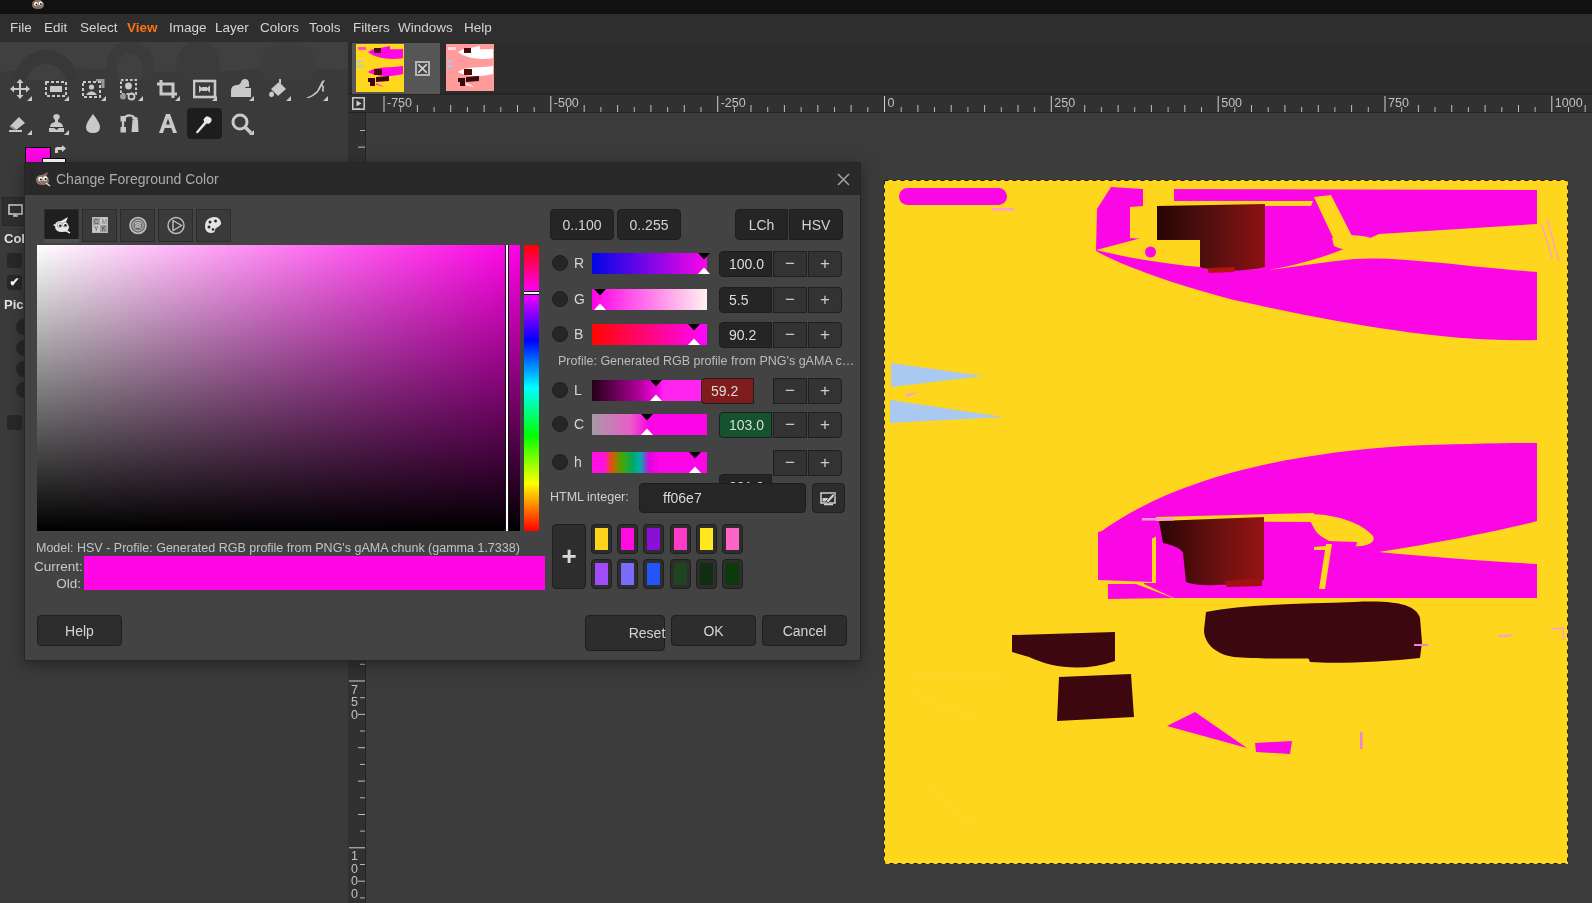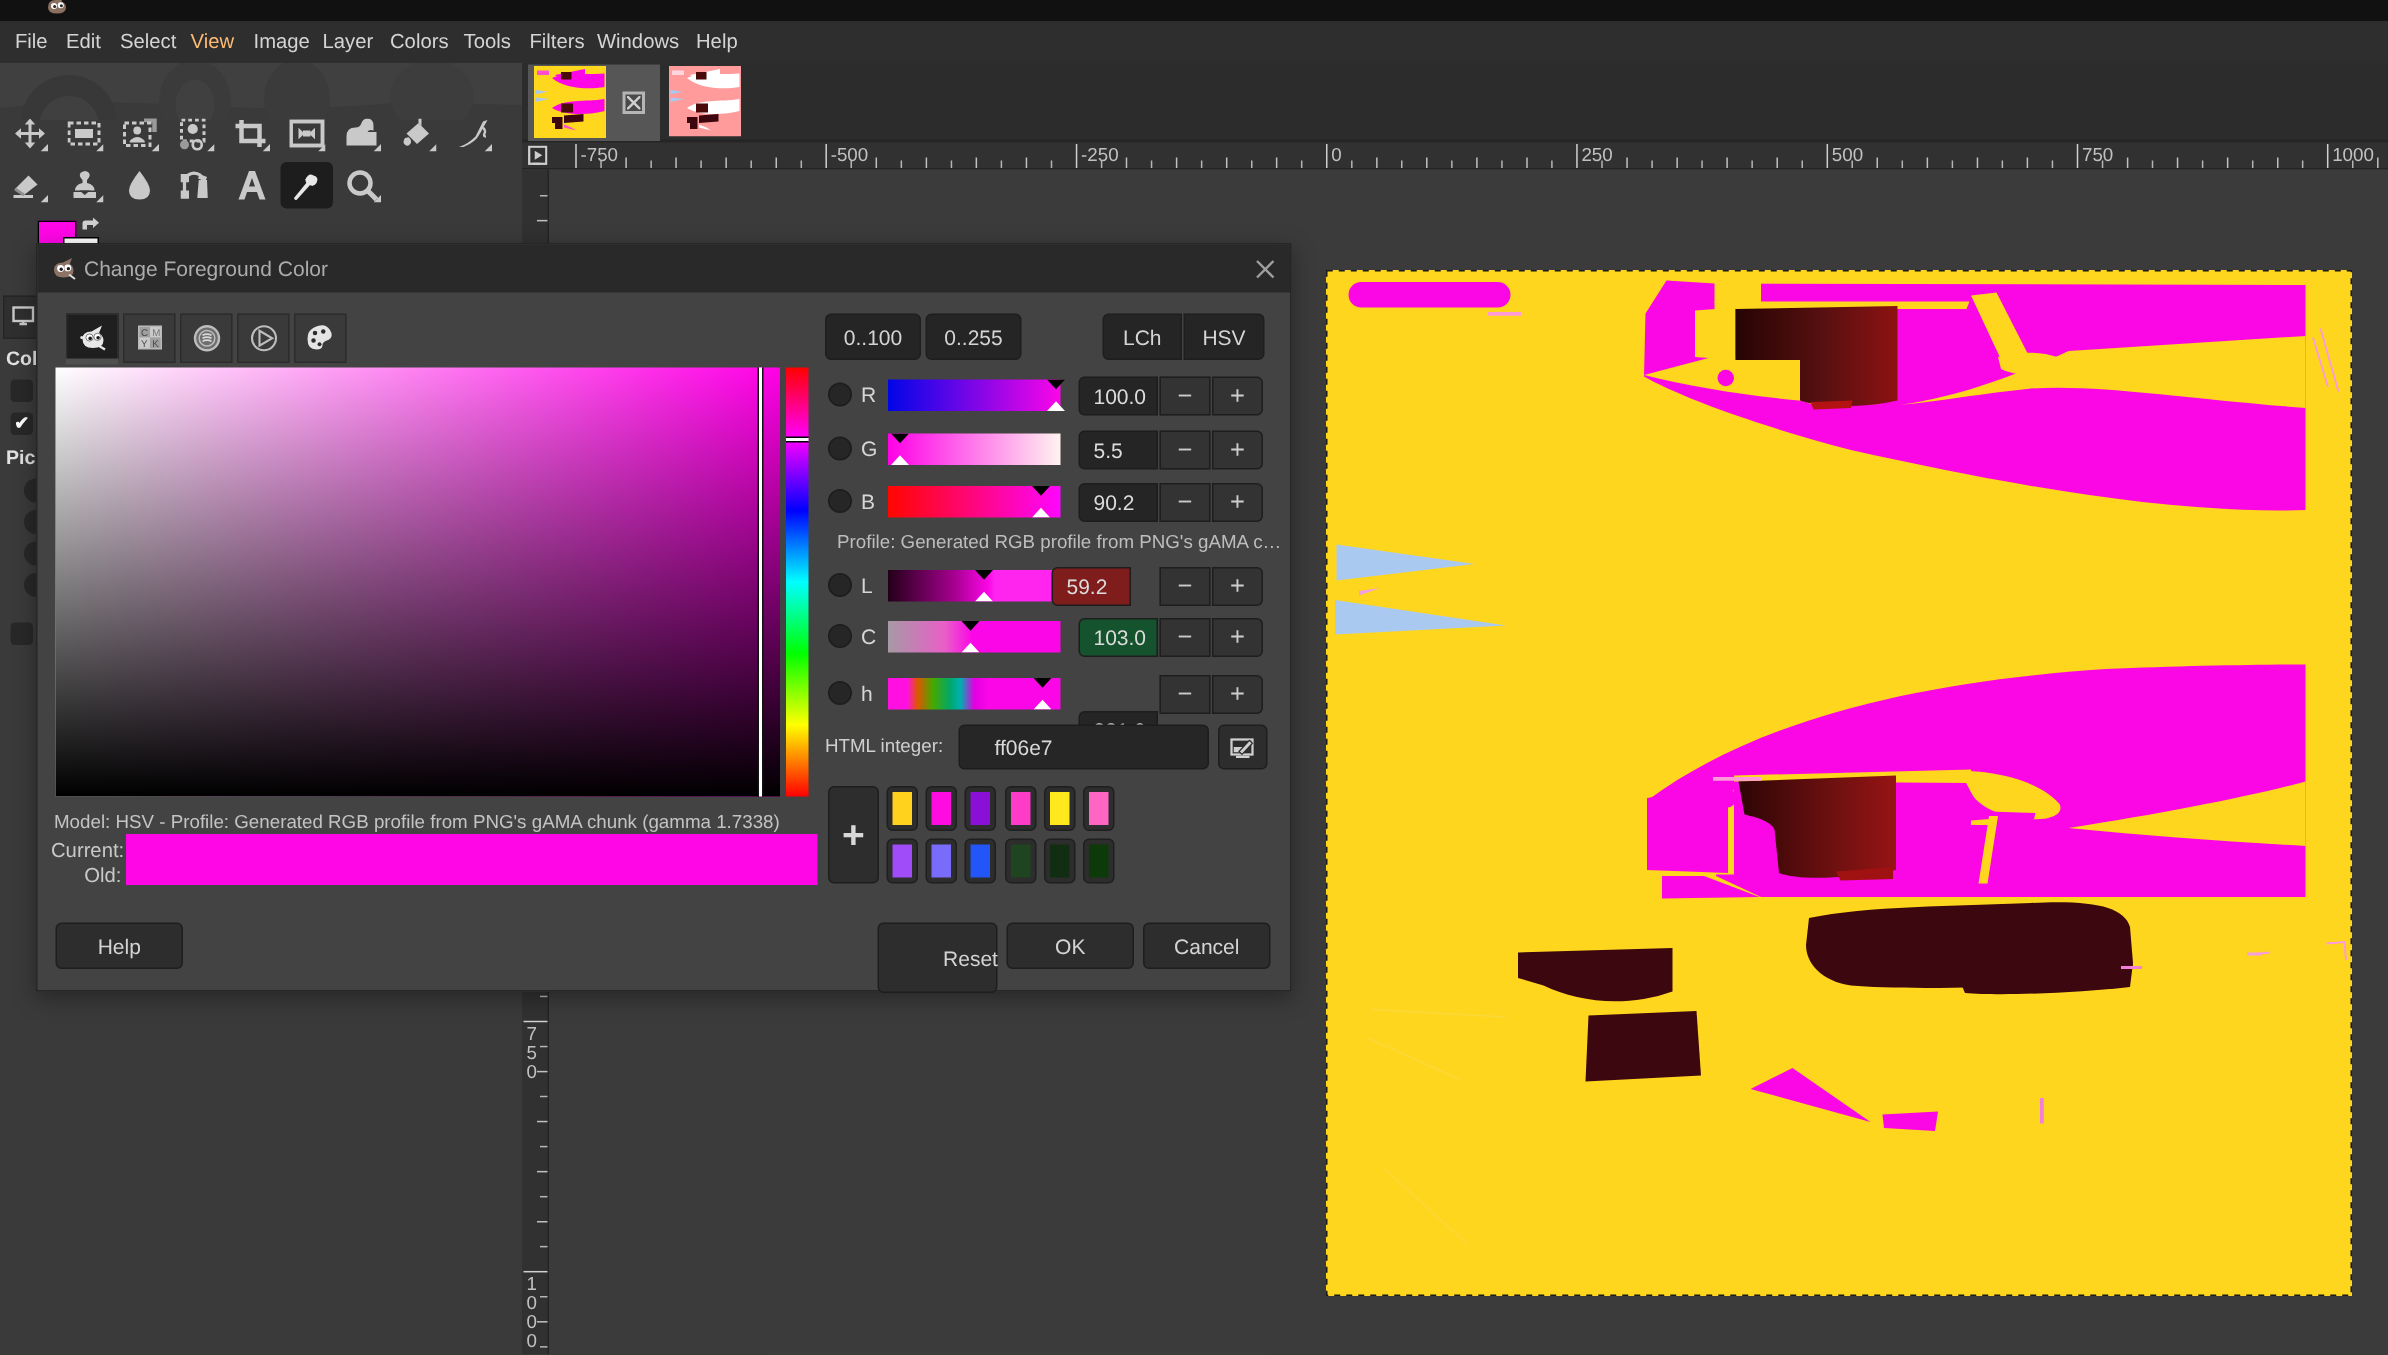--- a/index.html
+++ b/index.html
@@ -19,21 +19,21 @@
         <circle cx="6.4" cy="8.4" r="1" fill="#222"></circle>
         <circle cx="10.9" cy="7.9" r="1" fill="#222"></circle>
       </svg>
   </div>
 </div>
 
 <div class="abs" style="left:0;top:14px;width:1592px;height:28px;background:#2e2e2e;">
 <div class="abs" style="left:10px;top:6px;font-size:13.5px;color:#d4d4d4;">File</div>
 <div class="abs" style="left:44px;top:6px;font-size:13.5px;color:#d4d4d4;">Edit</div>
 <div class="abs" style="left:80px;top:6px;font-size:13.5px;color:#d4d4d4;">Select</div>
-<div class="abs" style="left:127px;top:6px;font-size:13.5px;color:#fdba74;">View</div>
+<div class="abs" style="left:127px;top:6px;font-size:13.5px;color:#f97316;font-weight:bold;">View</div>
 <div class="abs" style="left:169px;top:6px;font-size:13.5px;color:#d4d4d4;">Image</div>
 <div class="abs" style="left:215px;top:6px;font-size:13.5px;color:#d4d4d4;">Layer</div>
 <div class="abs" style="left:260px;top:6px;font-size:13.5px;color:#d4d4d4;">Colors</div>
 <div class="abs" style="left:309px;top:6px;font-size:13.5px;color:#d4d4d4;">Tools</div>
 <div class="abs" style="left:353px;top:6px;font-size:13.5px;color:#d4d4d4;">Filters</div>
 <div class="abs" style="left:398px;top:6px;font-size:13.5px;color:#d4d4d4;">Windows</div>
 <div class="abs" style="left:464px;top:6px;font-size:13.5px;color:#d4d4d4;">Help</div>
 </div>
 <div class="abs" style="left:0;top:42px;width:348px;height:861px;background:#3a3a3a;overflow:hidden;">
 <svg class="abs" style="left:0;top:0;" width="348" height="38" viewBox="0 0 348 38">
@@ -575,15 +575,15 @@
 <div class="abs" style="left:645px;top:396px;width:21px;height:30px;background:#2d2d2d;border:1px solid #1f1f1f;border-radius:4px;">
       <div class="abs" style="left:3px;top:3px;width:13px;height:22px;background:#1e4420;"></div>
     </div>
 <div class="abs" style="left:671px;top:396px;width:21px;height:30px;background:#2d2d2d;border:1px solid #1f1f1f;border-radius:4px;">
       <div class="abs" style="left:3px;top:3px;width:13px;height:22px;background:#122e12;"></div>
     </div>
 <div class="abs" style="left:697px;top:396px;width:21px;height:30px;background:#2d2d2d;border:1px solid #1f1f1f;border-radius:4px;">
       <div class="abs" style="left:3px;top:3px;width:13px;height:22px;background:#0c3a08;"></div>
     </div>
 <div class="btn" style="left:12px;top:452px;width:85px;height:31px;">Help</div>
-<div class="btn" style="left:560px;top:452px;width:80px;height:47px;padding-left:44px;">Reset</div>
+<div class="btn" style="left:560px;top:452px;width:80px;height:36px;padding-left:44px;">Reset</div>
 <div class="btn" style="left:646px;top:452px;width:85px;height:31px;">OK</div>
 <div class="btn" style="left:737px;top:452px;width:85px;height:31px;">Cancel</div>
 </div>
 </body></html>

